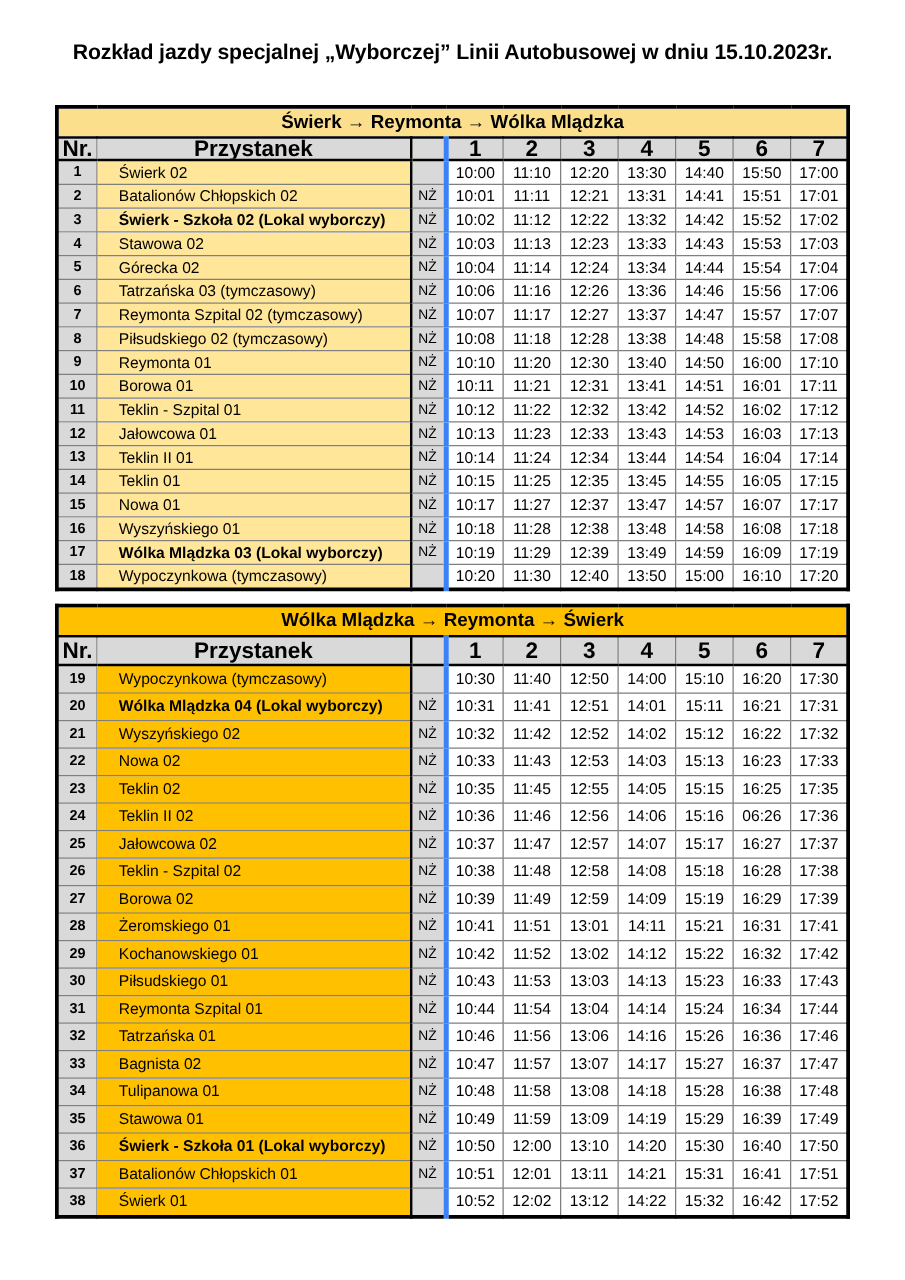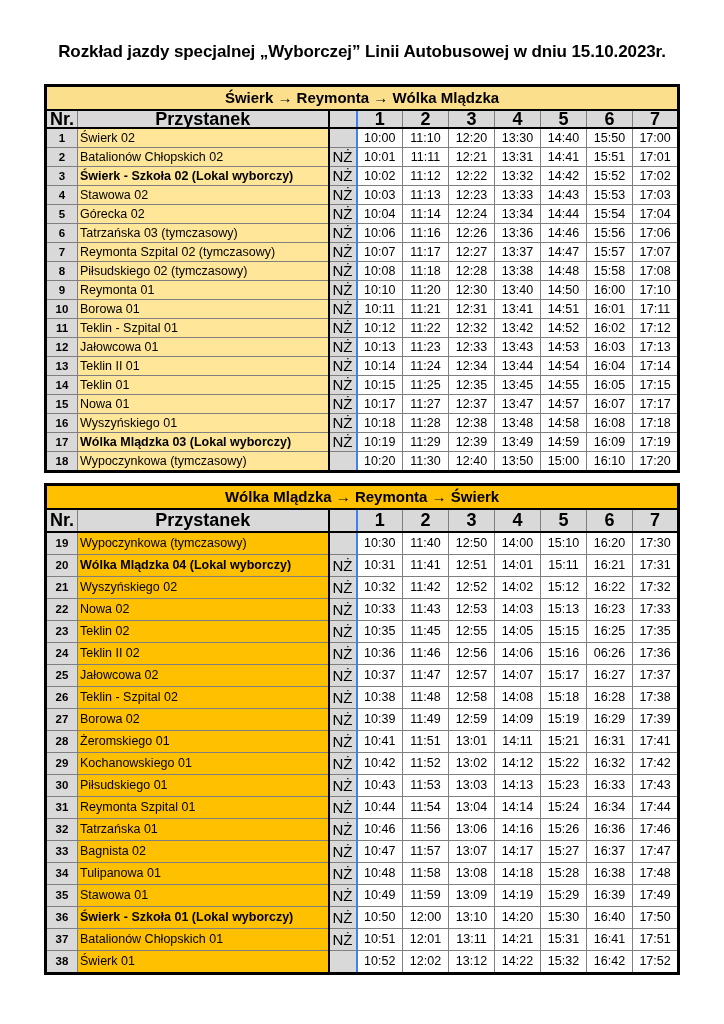--- a/index.html
+++ b/index.html
@@ -2,21 +2,21 @@
 <html><head>
 <meta charset="utf-8">
 <style>
   html,body{margin:0;padding:0;}
   body{
     width:724px;height:1024px;position:relative;background:#ffffff;
     font-family:"Liberation Sans", sans-serif;color:#000;
     -webkit-font-smoothing:antialiased;
   }
   .page-title{
-    position:absolute;top:42px;left:0;width:724px;text-align:center;
+    position:absolute;top:32px;left:0;width:724px;text-align:center;
     font-size:17px;font-weight:bold;letter-spacing:-0.1px;
   }
   .tt-wrap{position:absolute;left:44px;width:633px;}
   .tt-wrap.first{top:84px;}
   .tt-wrap.second{top:483px;}
   table.tt{
     border-collapse:collapse;table-layout:fixed;width:633px;
     border:3px solid #000;
   }
   table.tt th, table.tt td{
@@ -35,26 +35,26 @@
     border-bottom:2px solid #000;
   }
   .t1 .cols th{height:16px;line-height:16px;}
   .t2 .cols th{height:21px;line-height:21px;}
   
   .t1 tbody td{height:18px;line-height:18px;}
   .t2 tbody td{height:21px;line-height:21px;}
   .tt td.nr{
     background:#d9d9d9;font-size:11.5px;font-weight:bold;text-align:center;
   }
-  .tt td.stop{font-size:12.5px;text-align:left;padding-left:2px;}
+  .tt td.stop{font-size:12.5px;text-align:left;padding-left:17px;}
   .t1 td.stop{background:#ffe699;}
   .t2 td.stop{background:#ffc000;}
   .tt td.flag, .tt th.flag{
-    background:#d9d9d9;font-size:15px;text-align:center;
-    border-left:2px solid #000;border-right:2px solid #3b82f6;
+    background:#d9d9d9;font-size:11px;text-align:center;
+    border-left:2px solid #000;border-right:4px solid #3b82f6;
   }
   .tt td.time{background:#ffffff;font-size:12.5px;text-align:center;}
   .tt tr.bold td.stop{font-weight:bold;}
 </style>
 </head>
 <body>
 
 <div class="page-title">Rozkład jazdy specjalnej „Wyborczej” Linii Autobusowej w dniu 15.10.2023r.</div>
 
 <div class="tt-wrap first">

